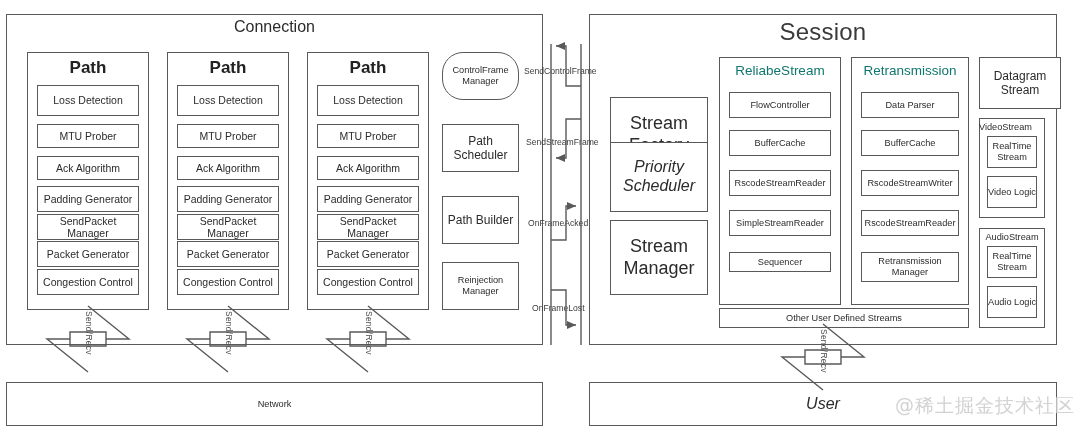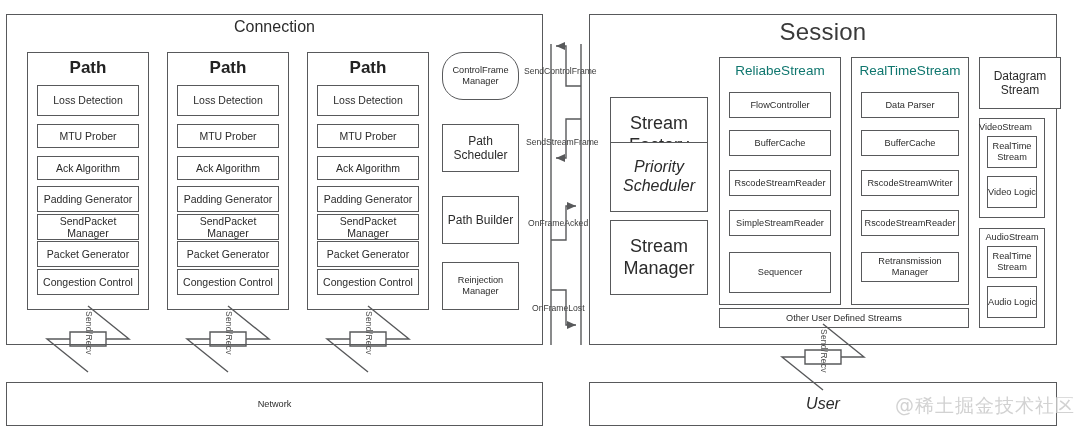--- a/index.html
+++ b/index.html
@@ -83,24 +83,24 @@
 <div class="box lbl-xl" style="left:610px;top:57px;width:98px;height:75px;margin-top:40px;">Stream Factory</div>
 <div class="box lbl-lg" style="left:610px;top:142px;width:98px;height:70px;">Priority Scheduler</div>
 <div class="box lbl-xl" style="left:610px;top:220px;width:98px;height:75px;">Stream Manager</div>
 
 <div class="outer" style="left:719px;top:57px;width:122px;height:248px;"></div>
 <div class="abs title-col" style="left:719px;top:63px;width:122px;text-align:center;">ReliabeStream</div>
 <div class="box lbl-sm" style="left:729px;top:92px;width:102px;height:26px;">FlowController</div>
 <div class="box lbl-sm" style="left:729px;top:130px;width:102px;height:26px;">BufferCache</div>
 <div class="box lbl-sm" style="left:729px;top:170px;width:102px;height:26px;">RscodeStreamReader</div>
 <div class="box lbl-sm" style="left:729px;top:210px;width:102px;height:26px;">SimpleStreamReader</div>
-<div class="box lbl-sm" style="left:729px;top:252px;width:102px;height:41px;">Sequencer</div>
+<div class="box lbl-sm" style="left:729px;top:252px;width:102px;height:20px;">Sequencer</div>
 
 <div class="outer" style="left:851px;top:57px;width:118px;height:248px;"></div>
-<div class="abs title-col" style="left:851px;top:63px;width:118px;text-align:center;">RealTimeStream</div>
+<div class="abs title-col" style="left:851px;top:63px;width:118px;text-align:center;">Retransmission</div>
 <div class="box lbl-sm" style="left:861px;top:92px;width:98px;height:26px;">Data Parser</div>
 <div class="box lbl-sm" style="left:861px;top:130px;width:98px;height:26px;">BufferCache</div>
 <div class="box lbl-sm" style="left:861px;top:170px;width:98px;height:26px;">RscodeStreamWriter</div>
 <div class="box lbl-sm" style="left:861px;top:210px;width:98px;height:26px;">RscodeStreamReader</div>
 <div class="box lbl-sm" style="left:861px;top:252px;width:98px;height:30px;">Retransmission Manager</div>
 
 <div class="box lbl-mid" style="left:979px;top:57px;width:82px;height:52px;">Datagram Stream</div>
 
 <div class="outer" style="left:979px;top:118px;width:66px;height:100px;"></div>
 <div class="abs lbl-sm" style="left:979px;top:122px;width:89px;text-align:left;">VideoStream</div>

